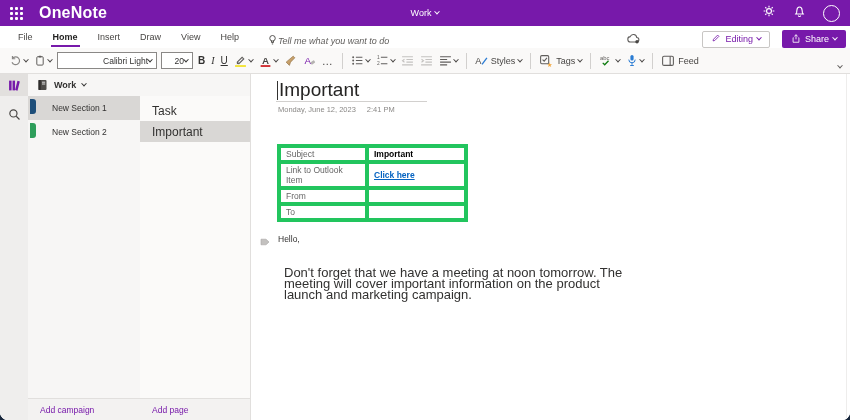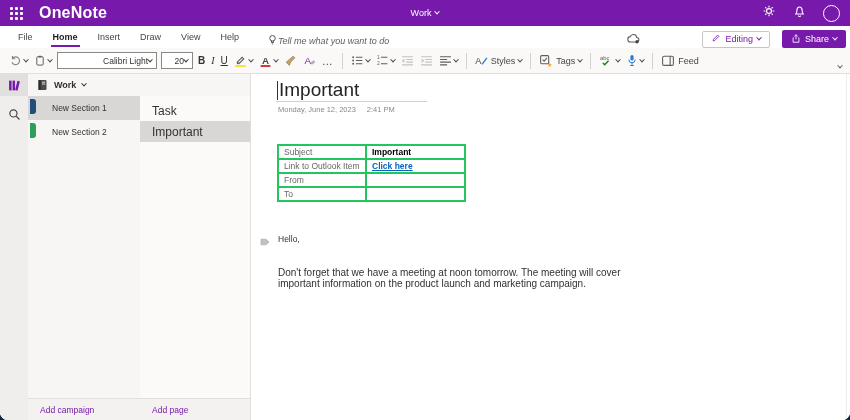--- a/index.html
+++ b/index.html
@@ -67,28 +67,28 @@
 
   .canvas { flex:1; position:relative; background:#fff; }
   .scrolltrack { position:absolute; right:3px; top:0; bottom:0; width:1px; background:#eeedec; }
 
   .page-title { position:absolute; left:26px; top:5px; font-size:19px; color:#252423; display:flex; align-items:flex-start; }
   .caret { width:1px; height:19px; background:#323130; margin-right:1px; margin-top:2px; }
   .title-rule { position:absolute; left:25px; top:27px; width:151px; border-bottom:1px solid #d2d0ce; }
   .page-date { position:absolute; left:27px; top:31px; font-size:7.5px; color:#8a8886; display:flex; gap:11px; }
 
   .mailtable { position:absolute; left:26px; top:70px; border-collapse:collapse; font-size:8.5px; }
-  .mailtable td { border:2px solid #22c55e; padding:1px 5px; height:12px; }
+  .mailtable td { border:4px solid #22c55e; padding:1px 5px; height:12px; }
   .mailtable td.lbl { width:88px; color:#666; font-weight:normal; }
   .mailtable td.val { width:99px; color:#000; font-weight:bold; }
   .mailtable td.val.link { color:#0563c1; text-decoration:underline; cursor:pointer; }
 
   .para-handle { position:absolute; left:8px; top:160px; cursor:grab; }
   .greeting { position:absolute; left:27px; top:160px; font-size:8.5px; color:#323130; }
-  .bodytext { position:absolute; left:27px; top:193px; width:343px; font-size:10px; line-height:11px; color:#323130; }
+  .bodytext { position:absolute; left:33px; top:193px; width:343px; font-size:13px; line-height:11px; color:#323130; }
 </style>
 </head>
 <body>
 
 <div class="app">
 
   <div class="titlebar">
     <div class="waffle">
       <i></i>
         <i></i>

